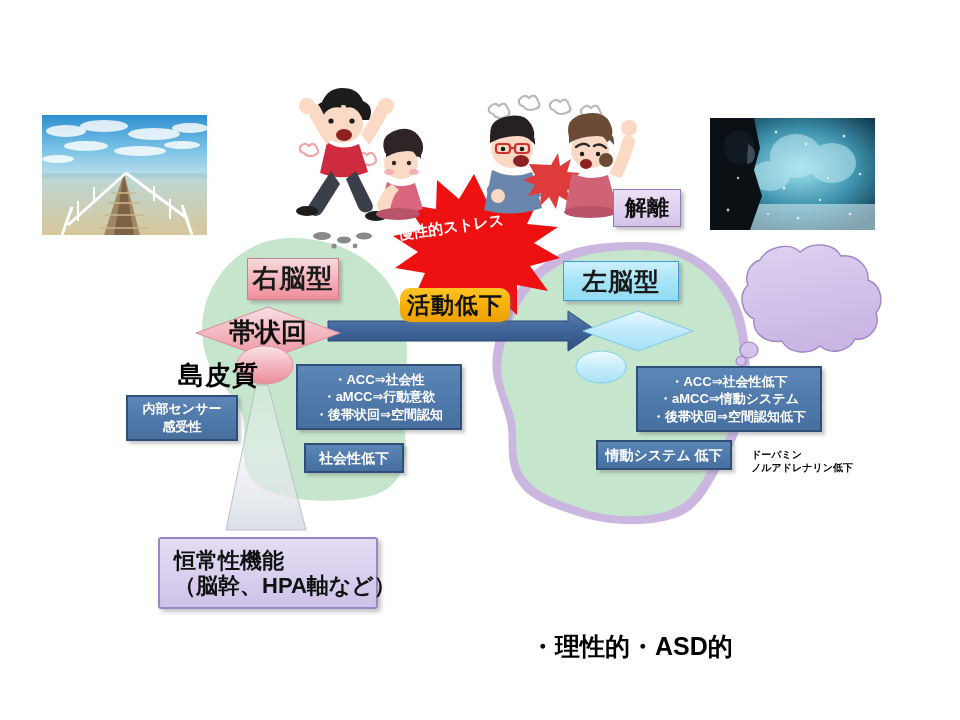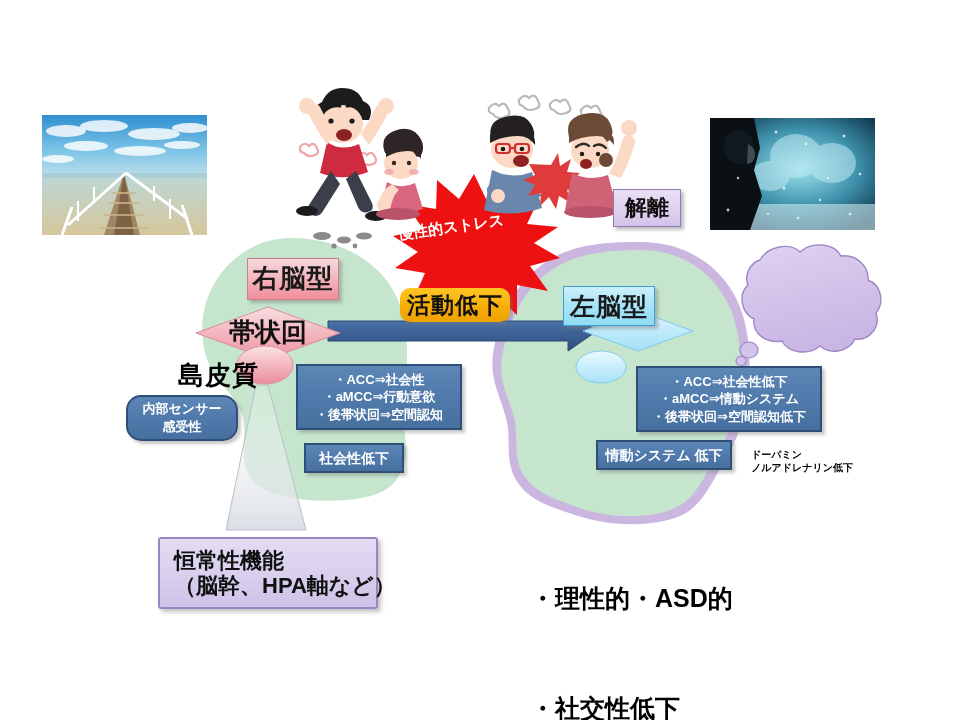--- a/index.html
+++ b/index.html
@@ -44,21 +44,21 @@
       flex-direction:column;align-items:center;justify-content:center;
       padding:4px 12px;line-height:1.35;}
   .box-info span{display:block;white-space:nowrap;}
   .box-info.one-line{justify-content:center;font-size:14px;}
 
   
   .txt{position:absolute;white-space:pre;color:#000;}
   .txt-insula{font-size:26px;font-weight:700;letter-spacing:1px;}
   .txt-neuro{font-size:10px;font-weight:600;line-height:1.35;}
   .txt-sym{font-size:25px;font-weight:700;line-height:1.47;}
-  .txt-sym span{display:block;}
+  .txt-sym span{display:block;margin-top:48px;}
   .txt-burst{position:absolute;font-size:15px;font-weight:600;color:#ffffff;
              white-space:nowrap;transform:rotate(-8deg);}
 
   
   #vec{position:absolute;left:0;top:0;width:960px;height:720px;}
 </style>
 </head>
 <body>
 
 <div id="canvas">
@@ -343,31 +343,31 @@
           <circle cx="118" cy="60" r="1.1"></circle>
           <circle cx="88" cy="100" r="1.3"></circle>
       </g>
     </svg>
   </div>
 
   <div class="txt txt-burst" style="left:398px;top:218px;">慢性的ストレス</div>
 
   <div class="lbl box-right-brain" style="left:247px;top:258px;width:92px;height:42px;">右脳型</div>
 
-  <div class="lbl box-left-brain" style="left:563px;top:261px;width:92px;height:40px;margin-top:25px;">左脳型</div>
+  <div class="lbl box-left-brain" style="left:563px;top:261px;width:116px;height:40px;">左脳型</div>
 
   <div class="lbl box-dissoc" style="left:613px;top:189px;width:68px;height:38px;text-align:center;">解離</div>
 
   <div class="lbl box-activity" style="left:400px;top:288px;width:110px;height:34px;border-radius:10px;">活動低下</div>
 
   <div class="txt txt-insula" style="left:178px;top:358px;">島皮質</div>
 
   <div class="lbl" style="left:196px;top:312px;width:144px;height:42px;font-size:26px;font-weight:700;color:#111;">帯状回</div>
 
-  <div class="lbl box-info" style="left:126px;top:395px;width:112px;height:46px;border-radius:15px;">
+  <div class="lbl box-info" style="left:126px;top:395px;width:112px;height:46px;">
     <span>内部センサー</span>
     <span>感受性</span>
   </div>
 
   <div class="lbl box-info" style="left:296px;top:364px;width:166px;height:66px;">
     <span>・ACC⇒社会性</span>
     <span>・aMCC⇒行動意欲</span>
     <span>・後帯状回⇒空間認知</span>
   </div>
 

